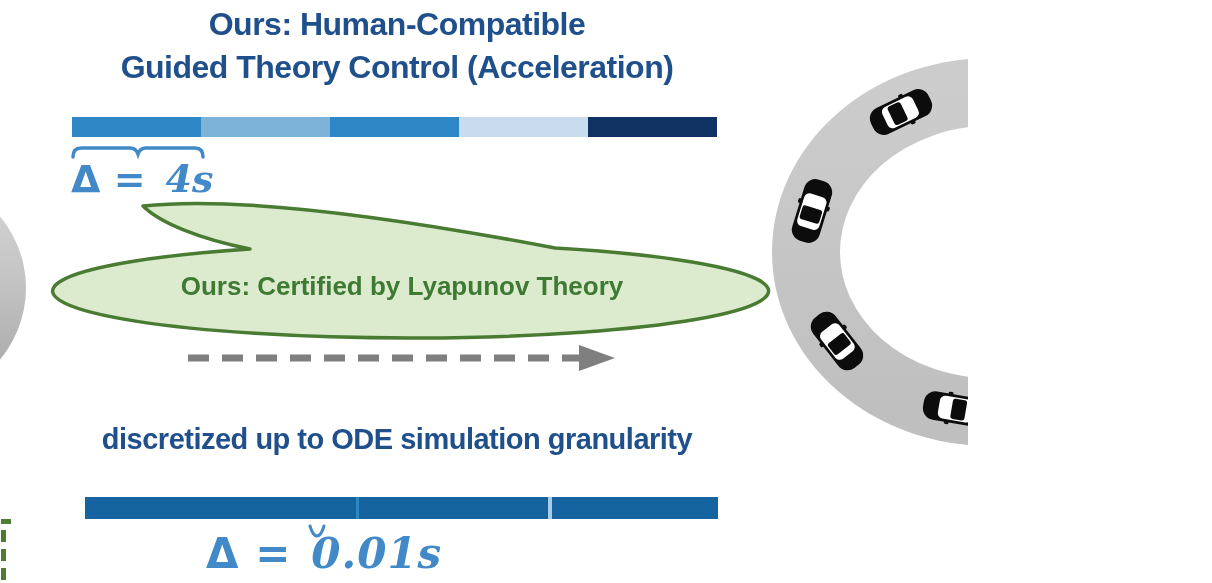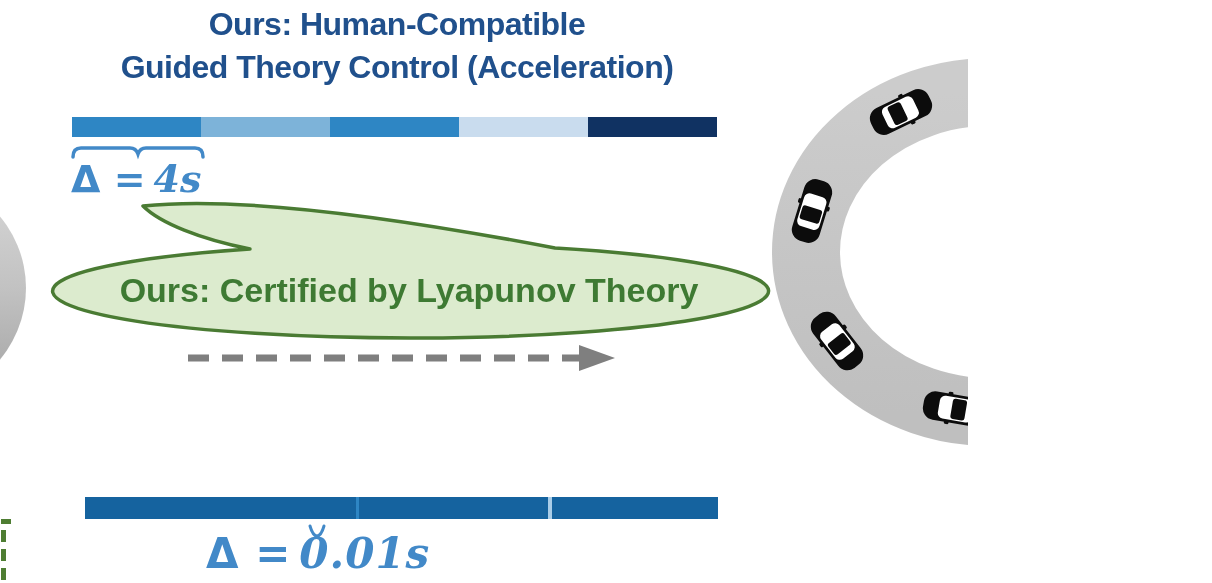--- a/index.html
+++ b/index.html
@@ -25,28 +25,28 @@
     font-weight:bold;font-size:29px;color:var(--title-blue);letter-spacing:-0.5px;white-space:nowrap;
   }
   .seg-bar{
     position:absolute;left:72px;top:117px;width:645px;height:20px;display:flex;
   }
   .seg-bar .seg{flex:1 1 auto;height:100%;}
   .brace{position:absolute;left:71px;top:144px;width:134px;height:16px;}
   .brace path{fill:none;stroke:var(--math-blue);stroke-width:3.5;stroke-linecap:round;}
   .math{position:absolute;color:var(--math-blue);font-weight:bold;white-space:nowrap;}
   .math .msym{font-family:"DejaVu Sans",sans-serif;}
-  .math .mval{font-family:"DejaVu Serif",serif;font-style:italic;margin-left:8px;}
+  .math .mval{font-family:"DejaVu Serif",serif;font-style:italic;margin-left:20px;}
   .delta4{left:71px;top:156px;font-size:38px;}
   .delta001{left:206px;top:529px;font-size:42px;letter-spacing:1px;}
   .bubble{position:absolute;left:0;top:190px;width:778px;height:165px;}
   .bubble path{fill:var(--callout-fill);stroke:var(--callout-border);stroke-width:3.5;stroke-linejoin:round;}
   .bubble-text{
-    position:absolute;left:49px;top:271px;width:720px;text-align:center;
-    font-weight:bold;font-size:34px;color:var(--callout-text);white-space:nowrap;
+    position:absolute;left:42px;top:271px;width:720px;text-align:center;
+    font-weight:bold;font-size:26px;color:var(--callout-text);white-space:nowrap;
   }
   .dash-arrow{position:absolute;left:186px;top:344px;width:434px;height:28px;}
   .dash-arrow line{stroke:var(--arrow-gray);stroke-width:7;}
   .dash-arrow polygon{fill:var(--arrow-gray);}
   .stripe-bar{position:absolute;left:85px;top:497px;width:633px;height:22px;overflow:hidden;}
   .tick-marker{position:absolute;left:308px;top:524px;width:18px;height:16px;}
   .tick-marker path{fill:none;stroke:var(--math-blue);stroke-width:3;stroke-linecap:round;}
   .arc-left{
     position:absolute;left:-200px;top:176px;width:226px;height:224px;border-radius:50%;
     background:linear-gradient(180deg,#d8d8d8 0%,#c2c2c2 50%,#a2a2a2 100%);
@@ -88,20 +88,21 @@
   <svg class="bubble" viewBox="0 0 778 165">
     <path d="M143 16 C 255 4 440 36 555 58 A 358 47 0 1 1 250 59 C 200 49 160 33 143 16 Z"></path>
   </svg>
   <div class="bubble-text">Ours: Certified by Lyapunov Theory</div>
 
   <svg class="dash-arrow" viewBox="0 0 434 28">
     <line x1="2" y1="14" x2="395" y2="14" stroke-dasharray="21 13"></line>
     <polygon points="393,1 429,14 393,27"></polygon>
   </svg>
 
+  <div class="prev-title" style="top:423px">discretized up to ODE simulation granularity</div>
 
   <div class="stripe-bar" id="stripebar">
       <div style="position: absolute; left: 0px; top: 0px; width: 7px; height: 100%; background: rgb(21, 99, 159);"></div>
       <div style="position: absolute; left: 7px; top: 0px; width: 5px; height: 100%; background: rgb(21, 99, 159);"></div>
       <div style="position: absolute; left: 12px; top: 0px; width: 4px; height: 100%; background: rgb(21, 99, 159);"></div>
       <div style="position: absolute; left: 16px; top: 0px; width: 4px; height: 100%; background: rgb(21, 99, 159);"></div>
       <div style="position: absolute; left: 20px; top: 0px; width: 3px; height: 100%; background: rgb(21, 99, 159);"></div>
       <div style="position: absolute; left: 23px; top: 0px; width: 7px; height: 100%; background: rgb(21, 99, 159);"></div>
       <div style="position: absolute; left: 30px; top: 0px; width: 2px; height: 100%; background: rgb(21, 99, 159);"></div>
       <div style="position: absolute; left: 32px; top: 0px; width: 4px; height: 100%; background: rgb(21, 99, 159);"></div>

